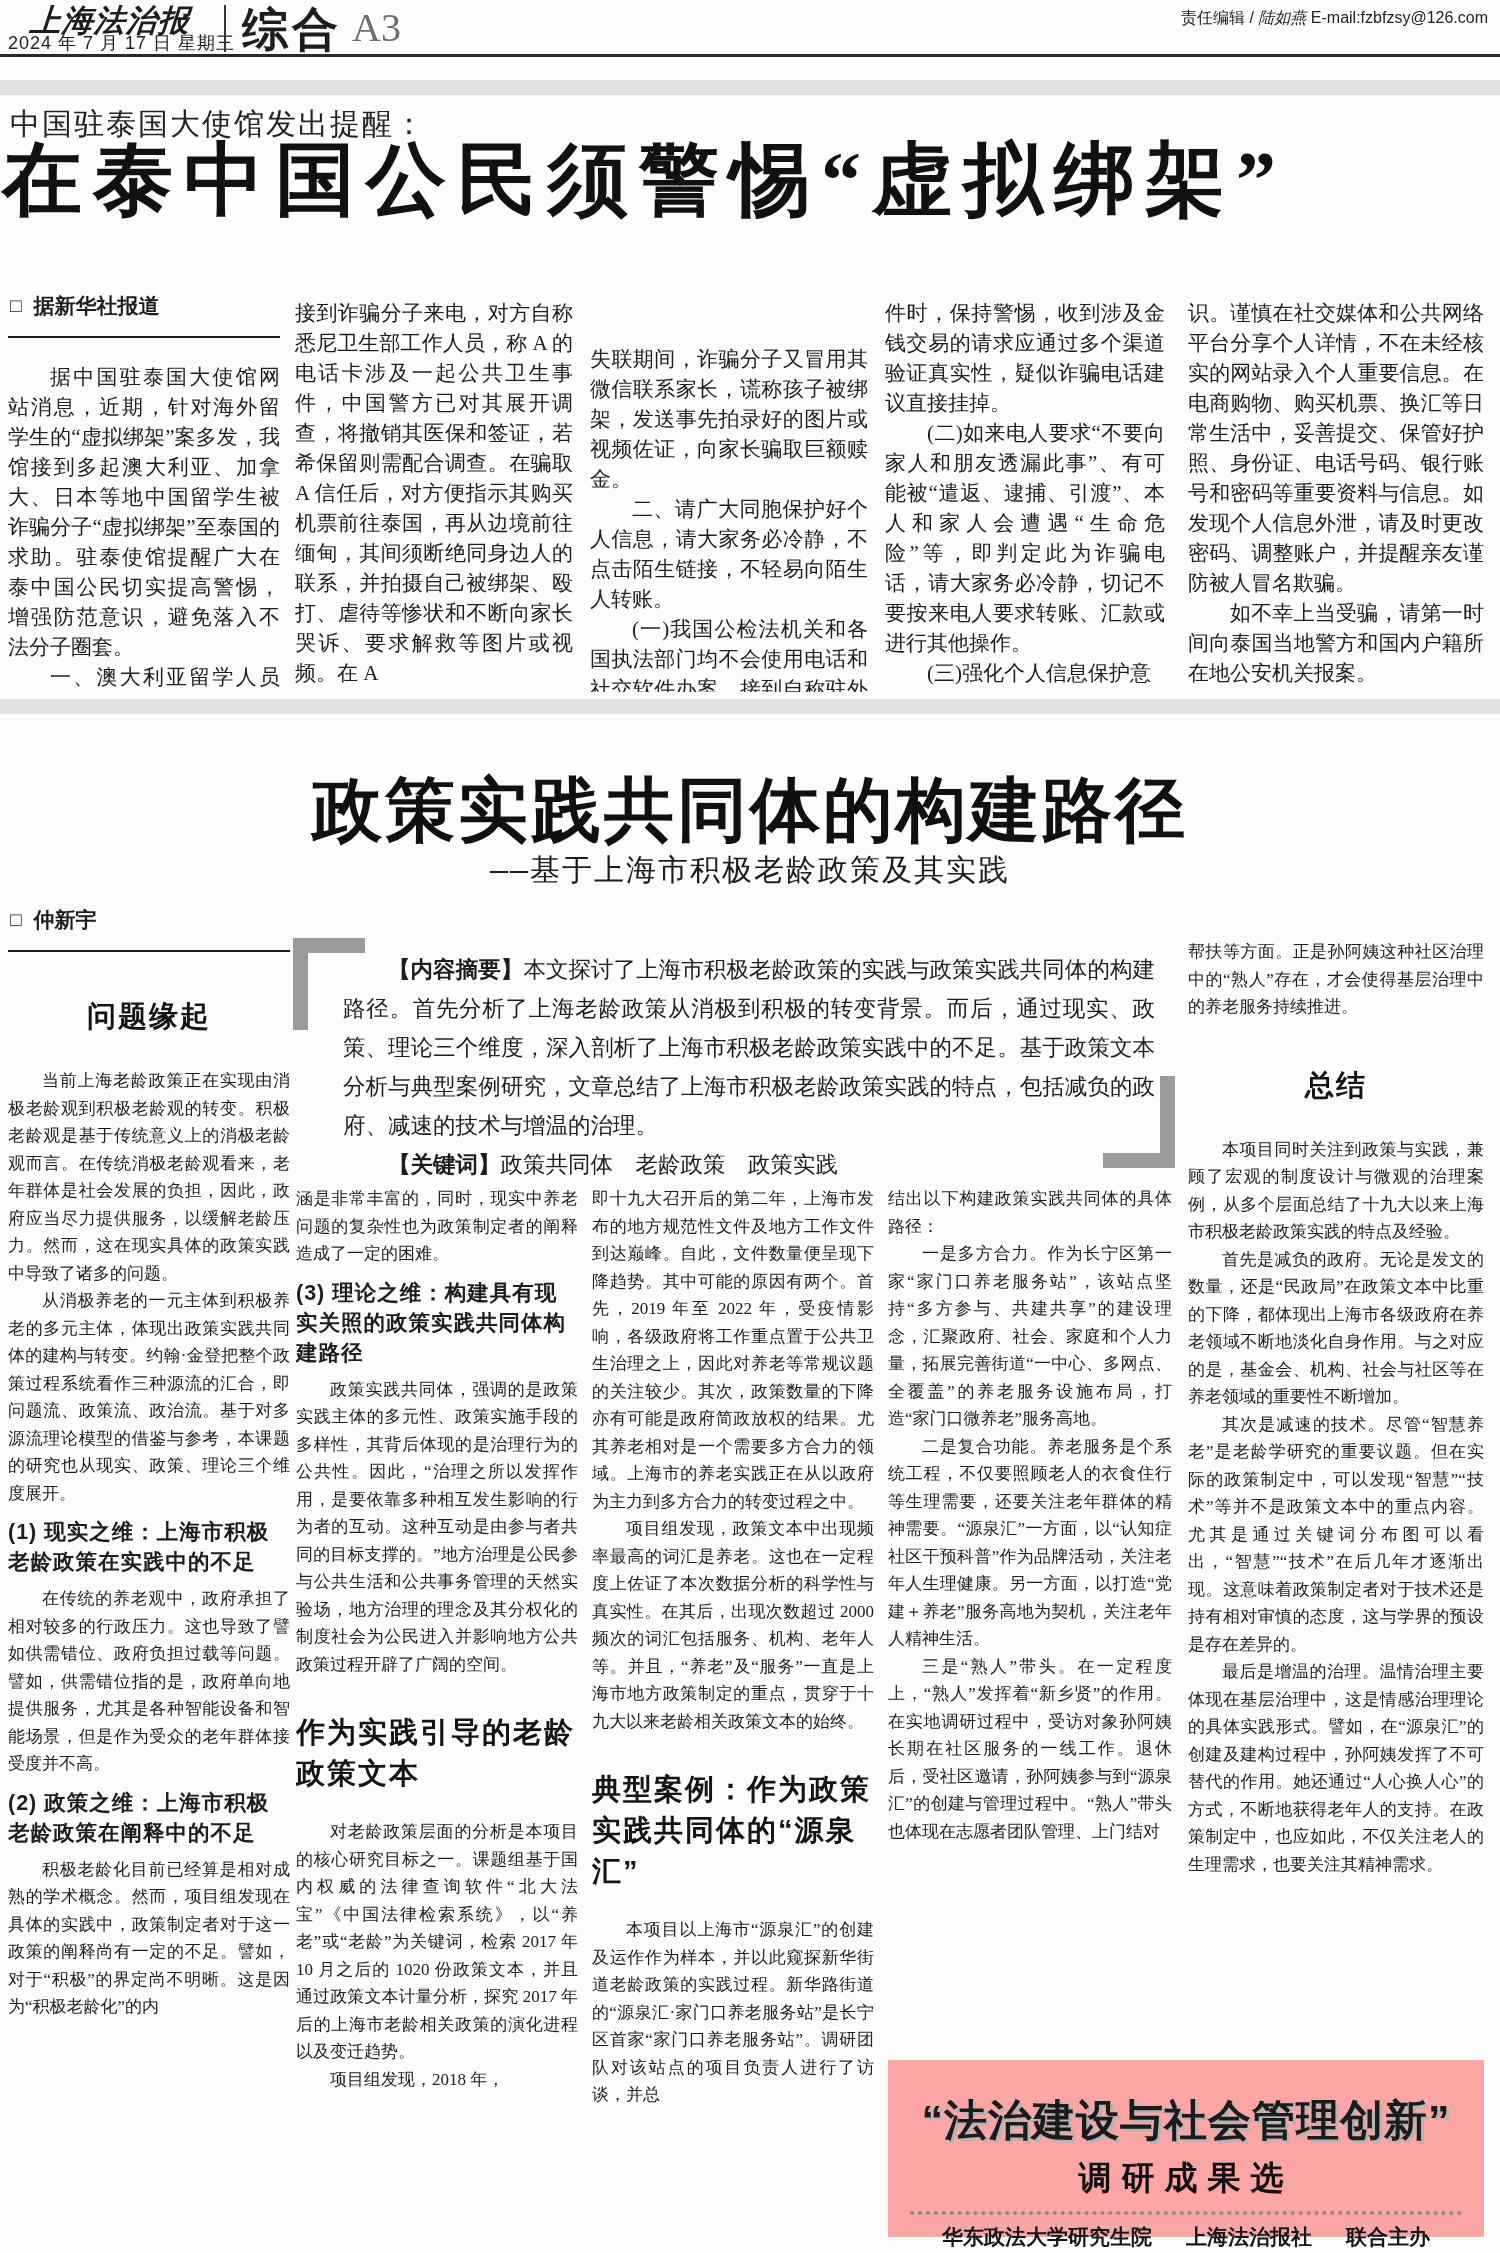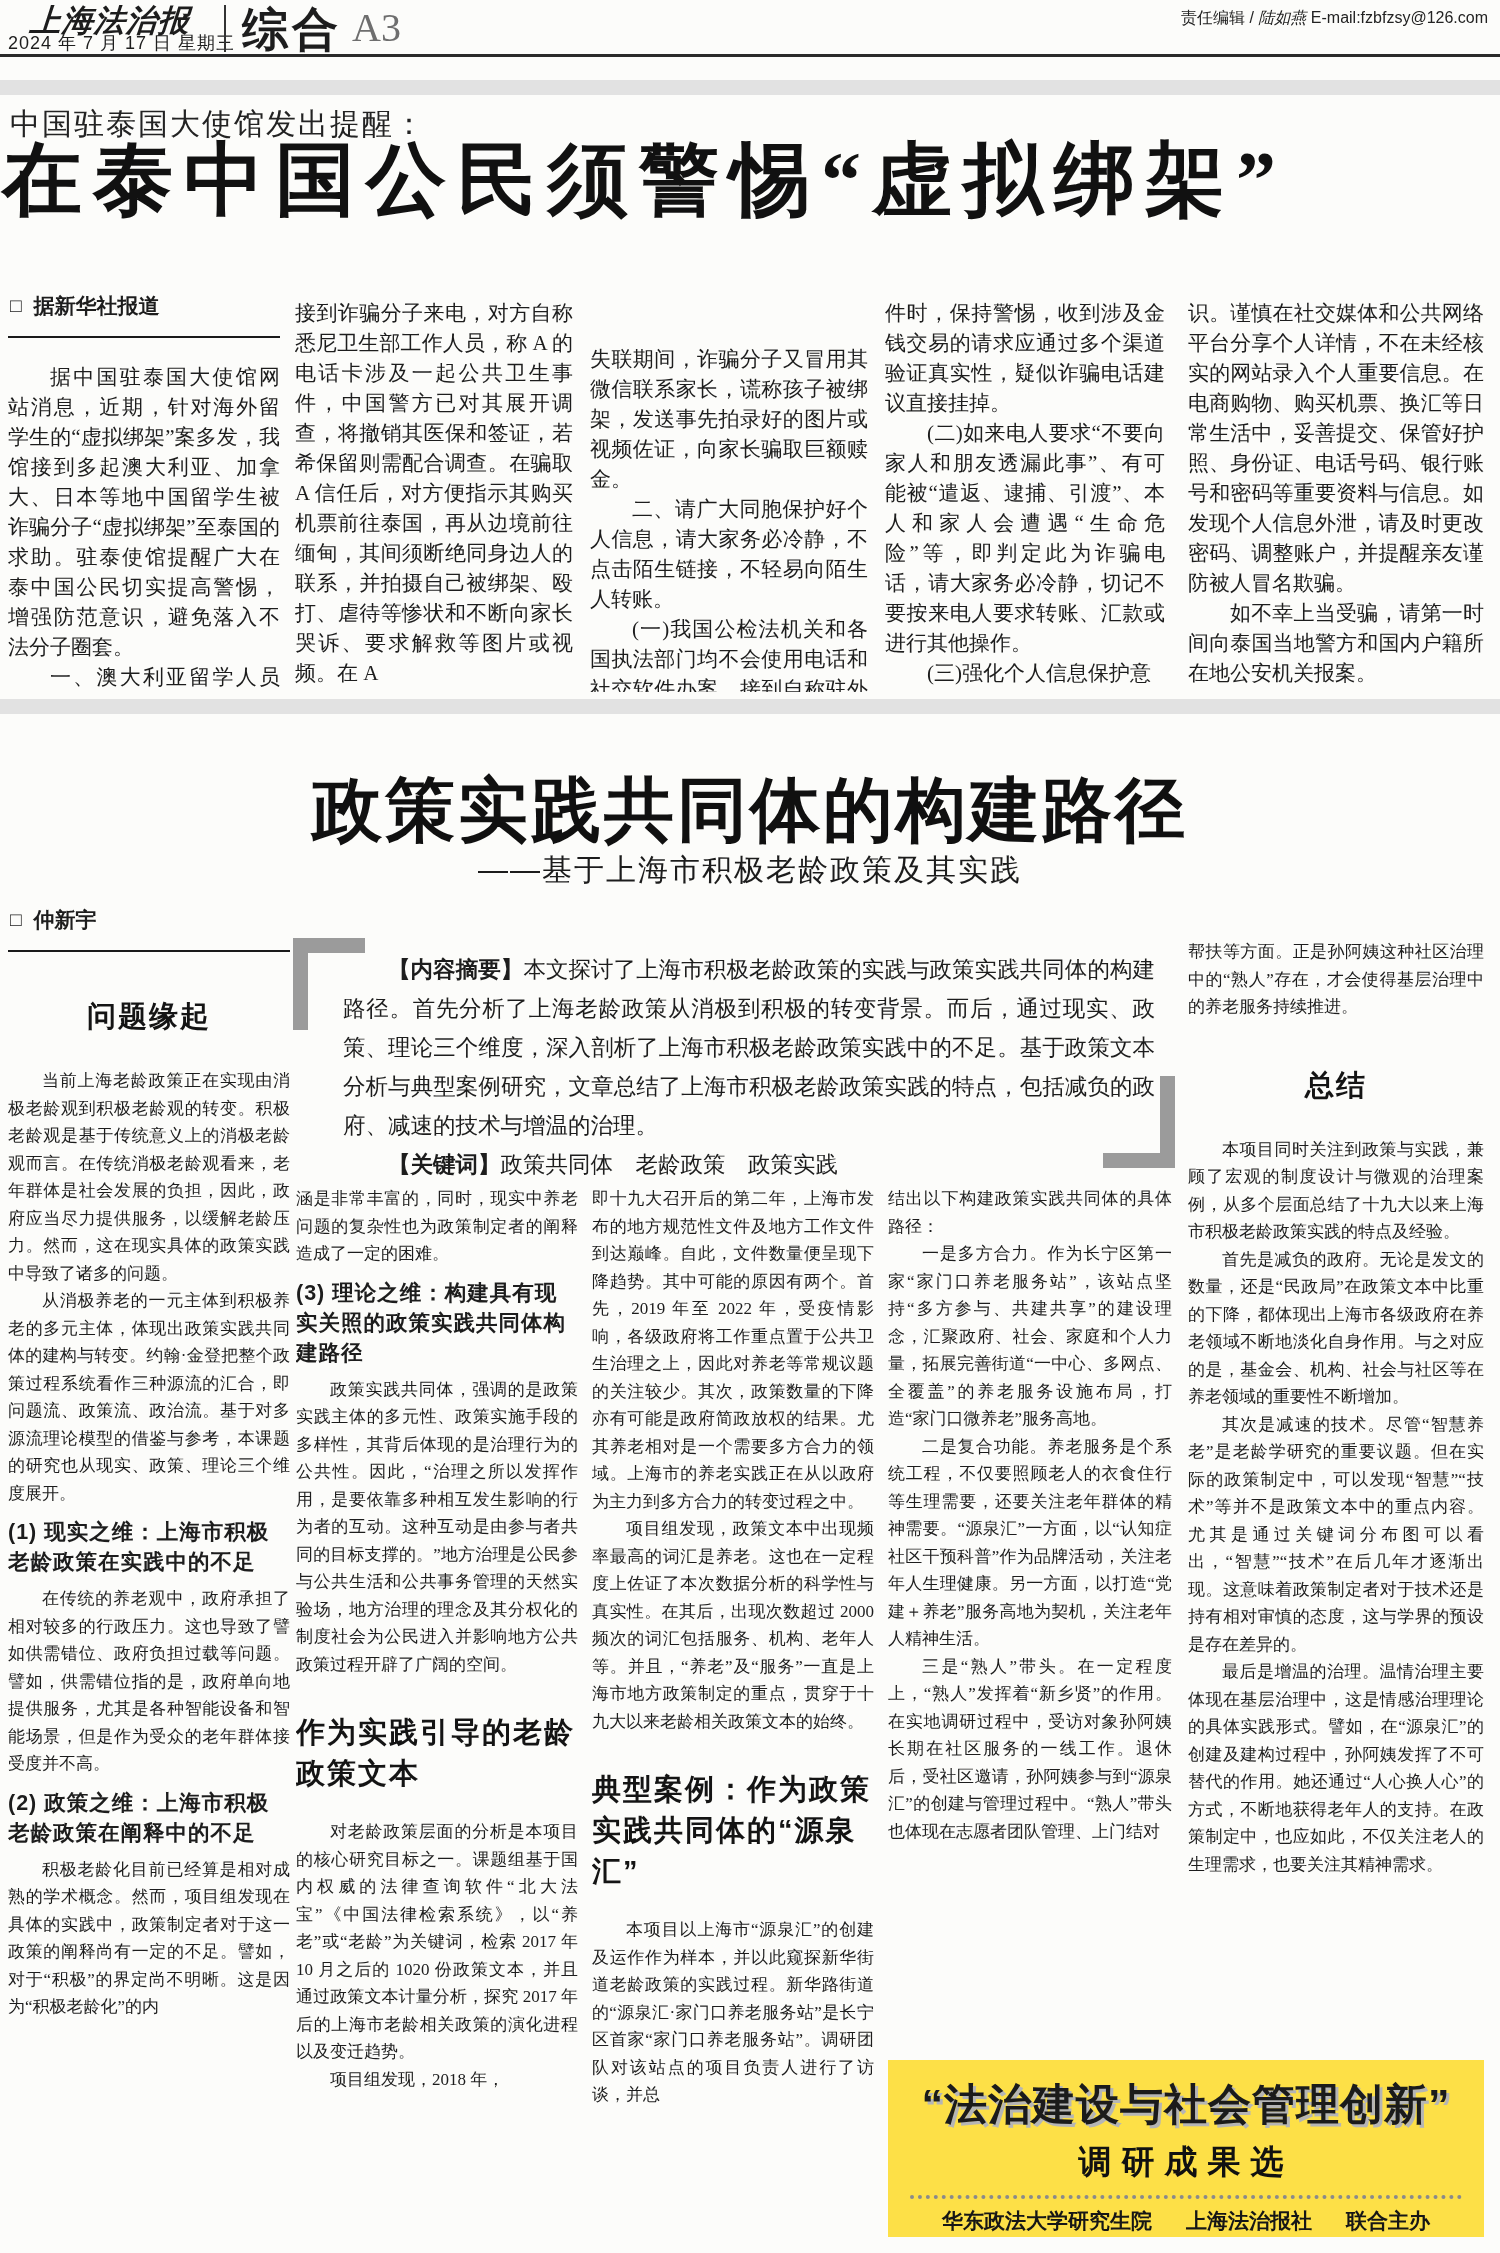--- a/index.html
+++ b/index.html
@@ -34,42 +34,42 @@
   .a1c2 { left:295px;  width:278px; height:404px; top:10px;}
   .a1c3 { left:590px;  width:278px; height:404px; top:10px;margin-top:46px;}
   .a1c4 { left:885px;  width:280px; height:404px; top:10px;}
   .a1c5 { left:1188px; width:296px; height:404px; top:10px;}
   .byline { display:flex; align-items:center; gap:12px; font-family:"Liberation Sans","DejaVu Sans",sans-serif; font-size:21px; font-weight:bold; padding:4px 0 16px 2px; border-bottom:2px solid #1a1a1a; margin-bottom:24px; }
   .byline .mark { font-weight:normal; font-size:19px; }
   .bodytxt p { margin:0; font-size:21px; line-height:30px; text-align:justify; text-justify:inter-ideograph; }
   .bodytxt p.ind { text-indent:2em; }
   
   .a2-headline { position:absolute; left:0; top:740px; width:1500px; text-align:center; font-size:70px; font-weight:900; letter-spacing:3px; color:#101010;margin-top:24px; }
-  .a2-subtitle { position:absolute; left:0; top:850px; width:1500px; text-align:center; font-size:30px; font-family:Liberation Sans, sans-serif; letter-spacing:2px; color:#1c1c1c; }
+  .a2-subtitle { position:absolute; left:0; top:850px; width:1500px; text-align:center; font-size:30px; font-family:Liberation Mono, monospace; letter-spacing:2px; color:#1c1c1c; }
   .abs-box { position:absolute; left:293px; top:930px; width:882px; height:240px; }
   .corner { position:absolute; }
   .corner.tl { left:0; top:8px;  width:72px; height:92px; border-left:15px solid #9b9b9b; border-top:15px solid #9b9b9b; }
   .corner.br { right:0; bottom:2px; width:72px; height:92px; border-right:15px solid #9b9b9b; border-bottom:15px solid #9b9b9b; }
   .abs-txt { position:absolute; left:50px; top:20px; width:812px; font-family:"Liberation Sans","DejaVu Sans",sans-serif; font-size:22.5px; line-height:39px; text-align:justify; }
   .abs-txt p { margin:0; }
   .abs-txt .lead { text-indent:2em; }
   .abs-txt b { font-weight:bold; }
   .a2col { position:absolute; overflow:hidden; }
   .a2c1 { left:8px;    top:902px;  width:282px; height:1351px; }
   .a2c2 { left:296px;  top:1185px; width:282px; height:1068px; }
   .a2c3 { left:592px;  top:1185px; width:282px; height:1068px; }
   .a2c4 { left:888px;  top:1185px; width:284px; height:864px; }
   .a2c5 { left:1188px; top:938px;  width:296px; height:1120px; }
   .a2col p { margin:0; font-size:17px; line-height:27.5px; text-align:justify; text-justify:inter-ideograph; }
   .a2col p.ind { text-indent:2em; }
   .hsec { font-family:"Liberation Sans","DejaVu Sans",sans-serif; font-weight:bold; font-size:29px; line-height:41px; letter-spacing:2px; margin:34px 0 24px; color:#141414; }
   .hsec.ctr { text-align:center; margin:44px 0 30px; }
   .hsub { font-family:"Liberation Sans","DejaVu Sans",sans-serif; font-weight:bold; font-size:21.5px; line-height:30px; margin:10px 0 8px; letter-spacing:1px; }
   
-  .promo { position:absolute; left:888px; top:2060px; width:596px; height:177px; background:#fde047; text-align:center; padding-top:16px; }
+  .promo { position:absolute; left:888px; top:2060px; width:596px; height:177px; background:#fca5a5; text-align:center; padding-top:32px; }
   .promo-title { font-family:"Liberation Sans","DejaVu Sans",sans-serif; font-weight:900; font-size:43px; letter-spacing:1px; color:#1b1b1b; text-shadow:3px 3px 0 #b5b5b5; }
   .promo-sub { font-family:"Liberation Sans","DejaVu Sans",sans-serif; font-weight:900; font-size:33px; letter-spacing:10px; margin-top:6px; color:#111; }
   .promo-dots { border:0; border-top:4px dotted #8a8a8a; margin:10px 22px 8px; }
   .promo-orgs { display:flex; justify-content:center; gap:34px; font-family:"Liberation Sans","DejaVu Sans",sans-serif; font-weight:bold; font-size:21px; color:#161616; }
   .promo-orgs .strong { font-weight:900; }
 </style>
 </head>
 <body>
 
 <div class="page">

